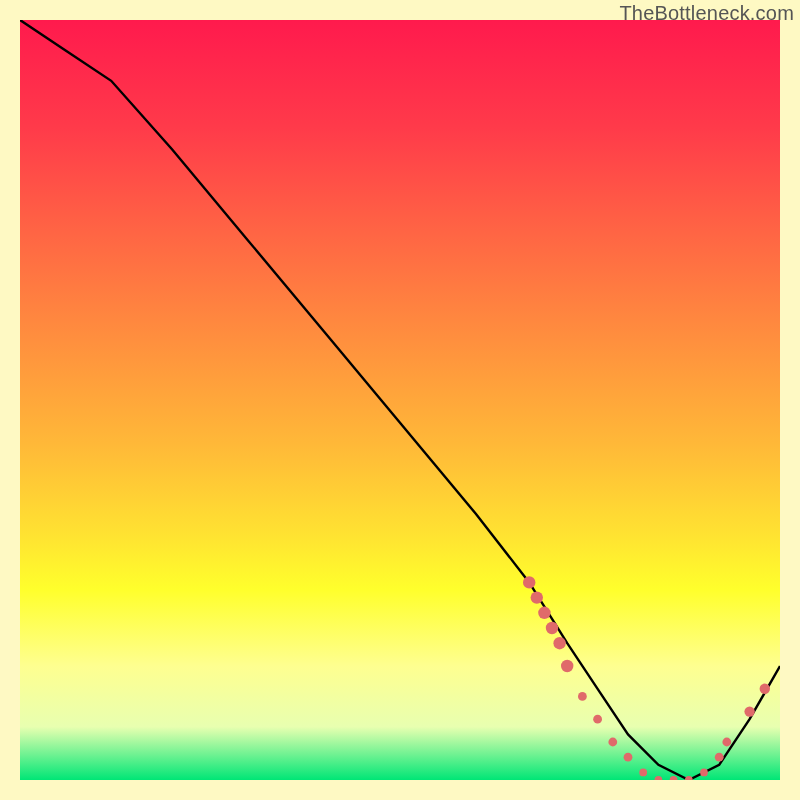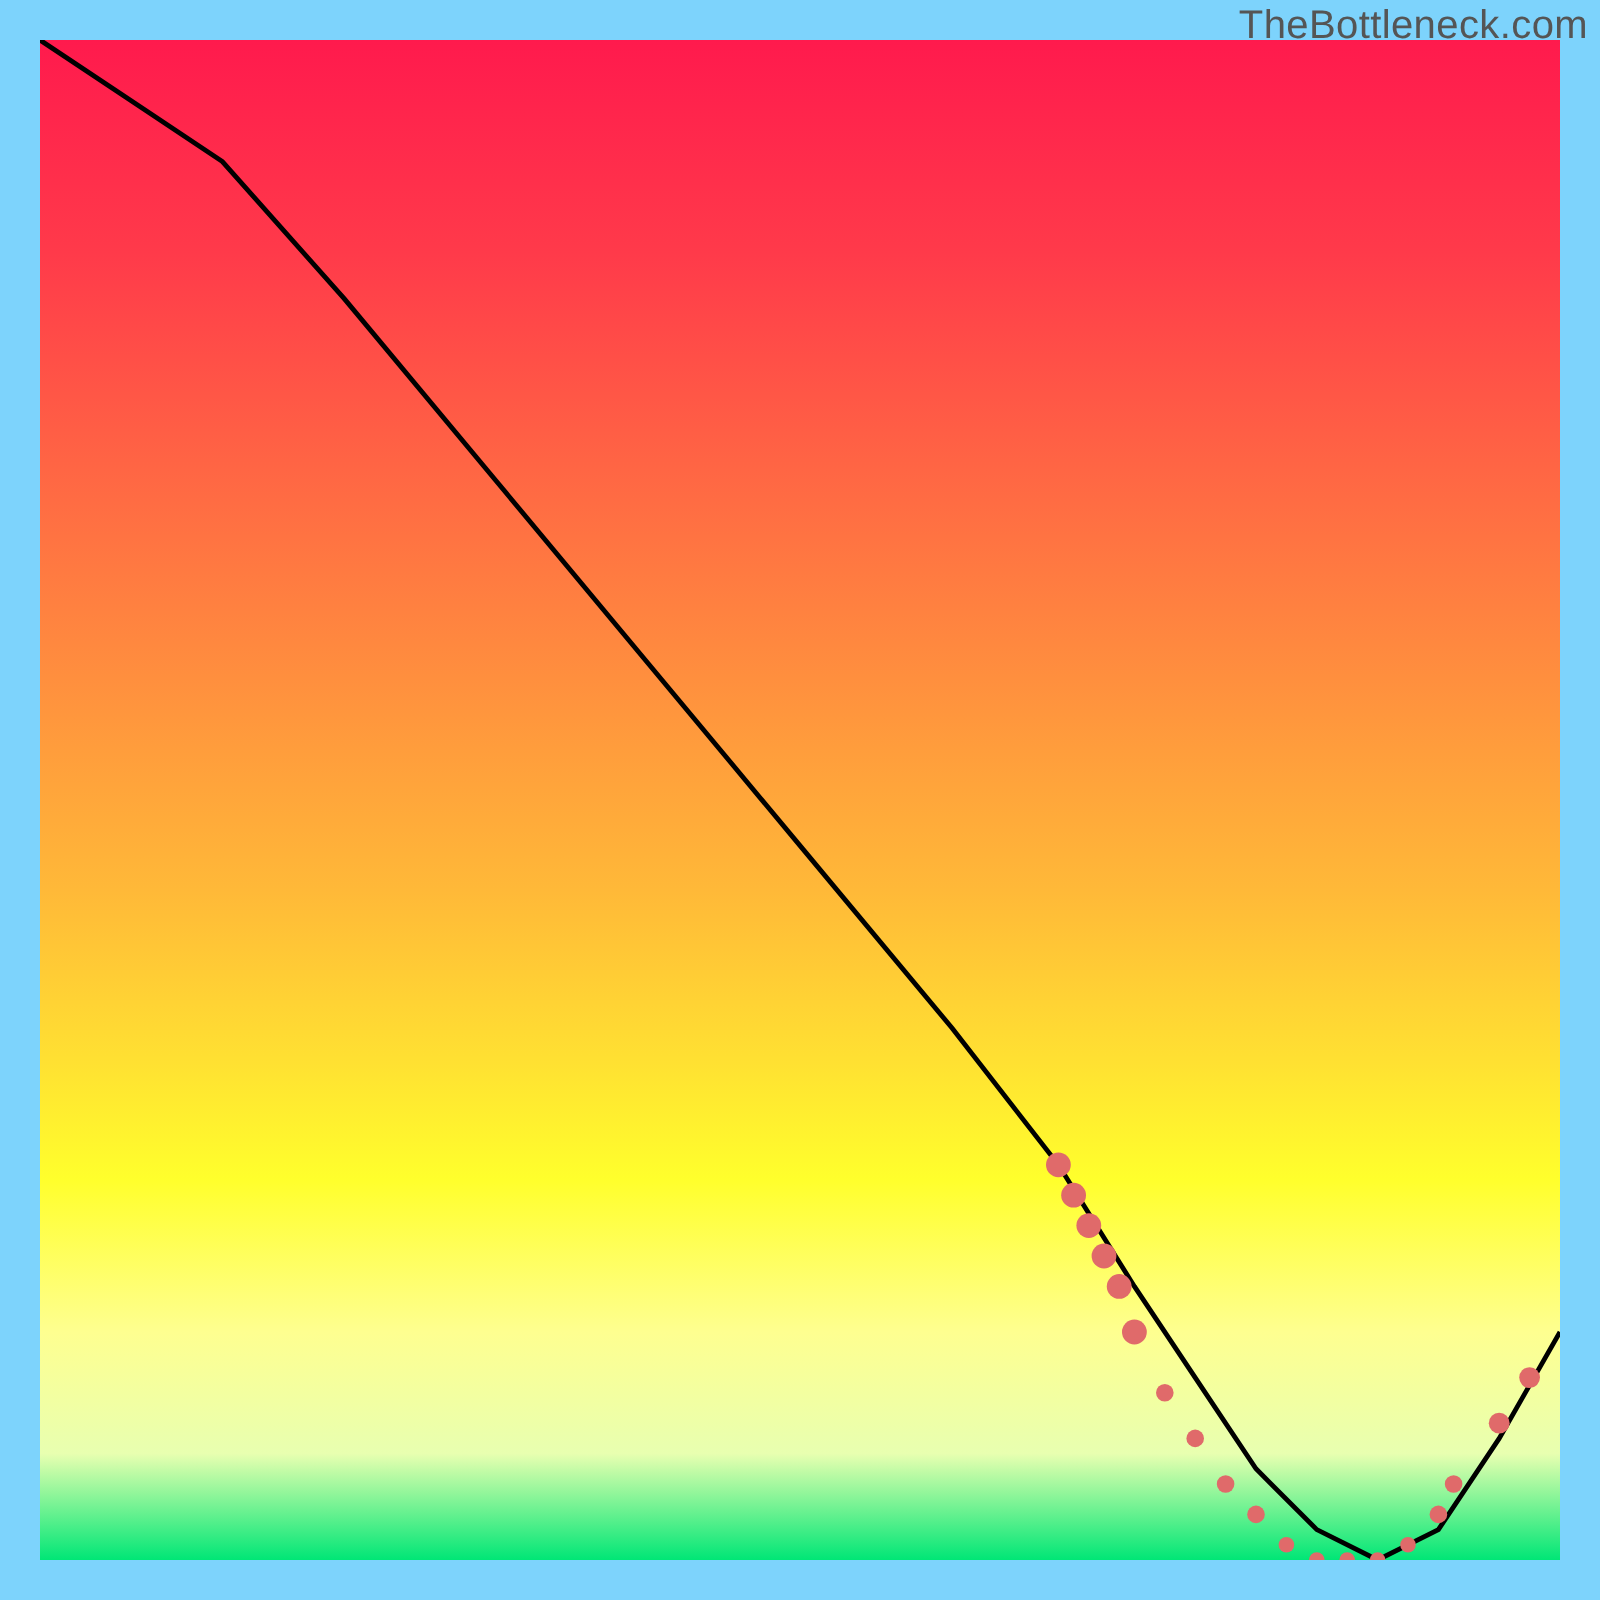--- a/index.html
+++ b/index.html
@@ -8,21 +8,21 @@
     width: 800px;
     height: 800px;
     background: #000;
     font-family: Arial, Helvetica, sans-serif;
     overflow: hidden;
   }
   .stage {
     position: relative;
     width: 800px;
     height: 800px;
-    background: #7dd3fc;
+    background: #fef9c3;
   }
   .plot-area {
     position: absolute;
     left: 20px;
     top: 20px;
     width: 760px;
     height: 760px;
     
     background: linear-gradient(
       to bottom,

